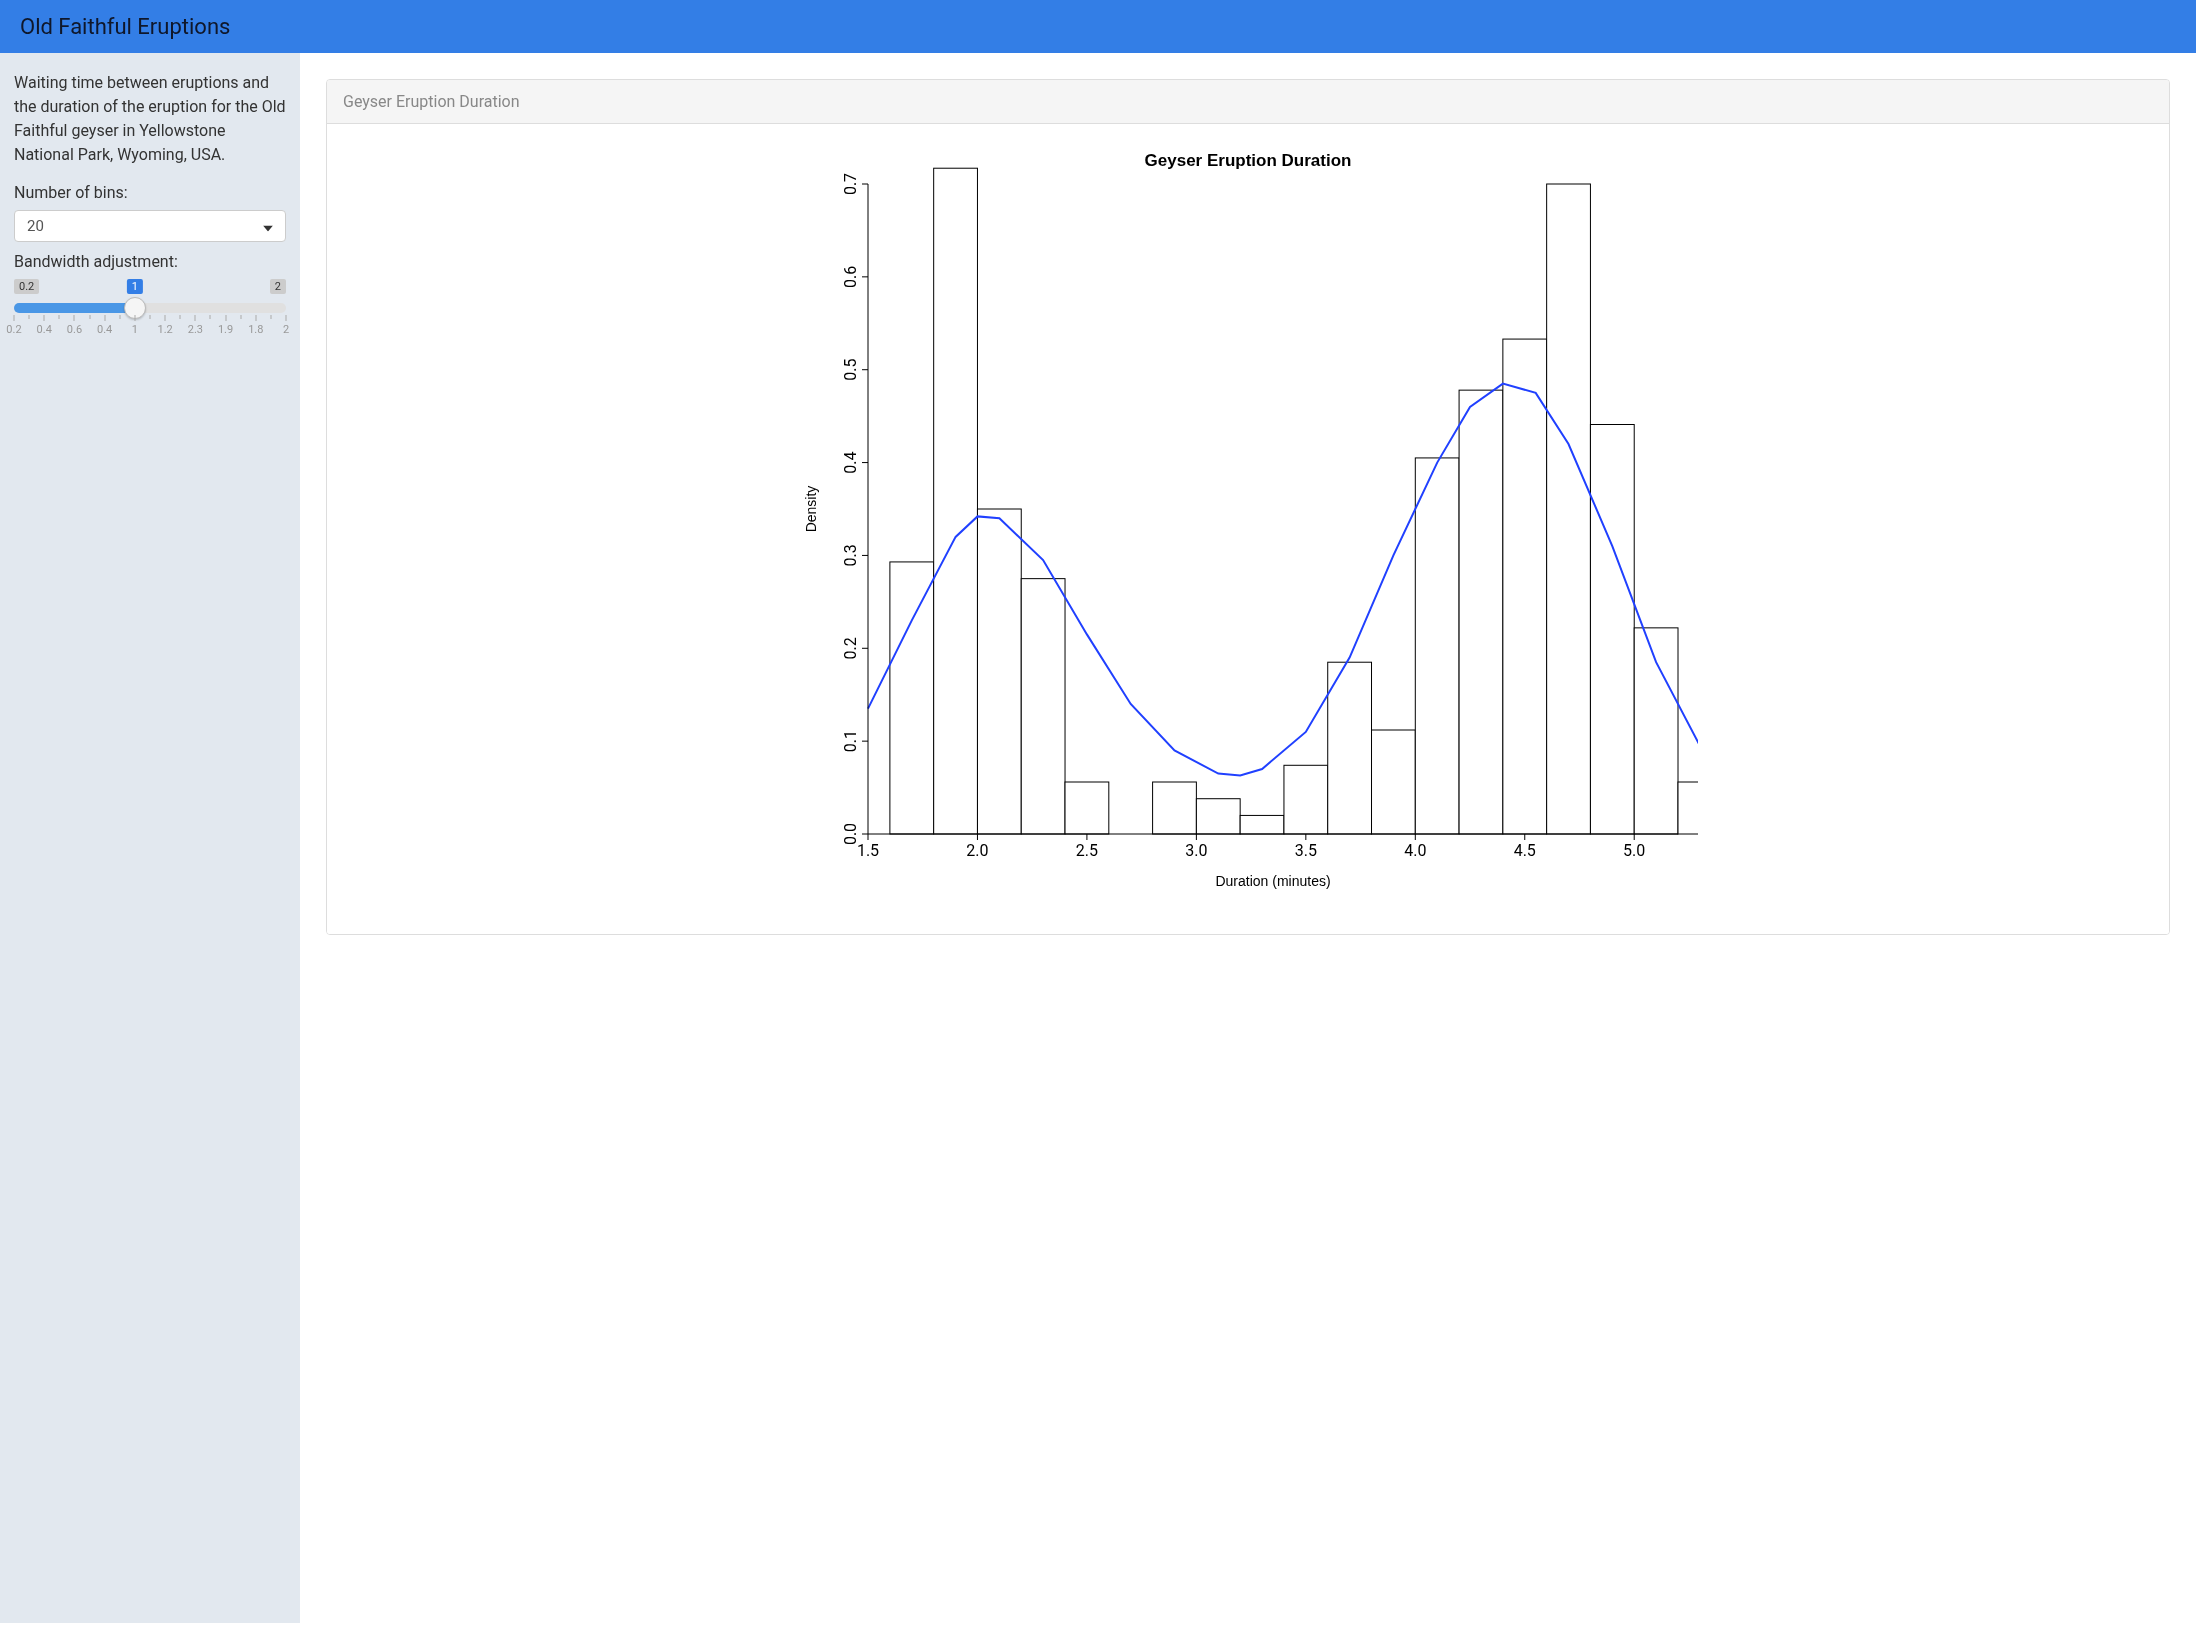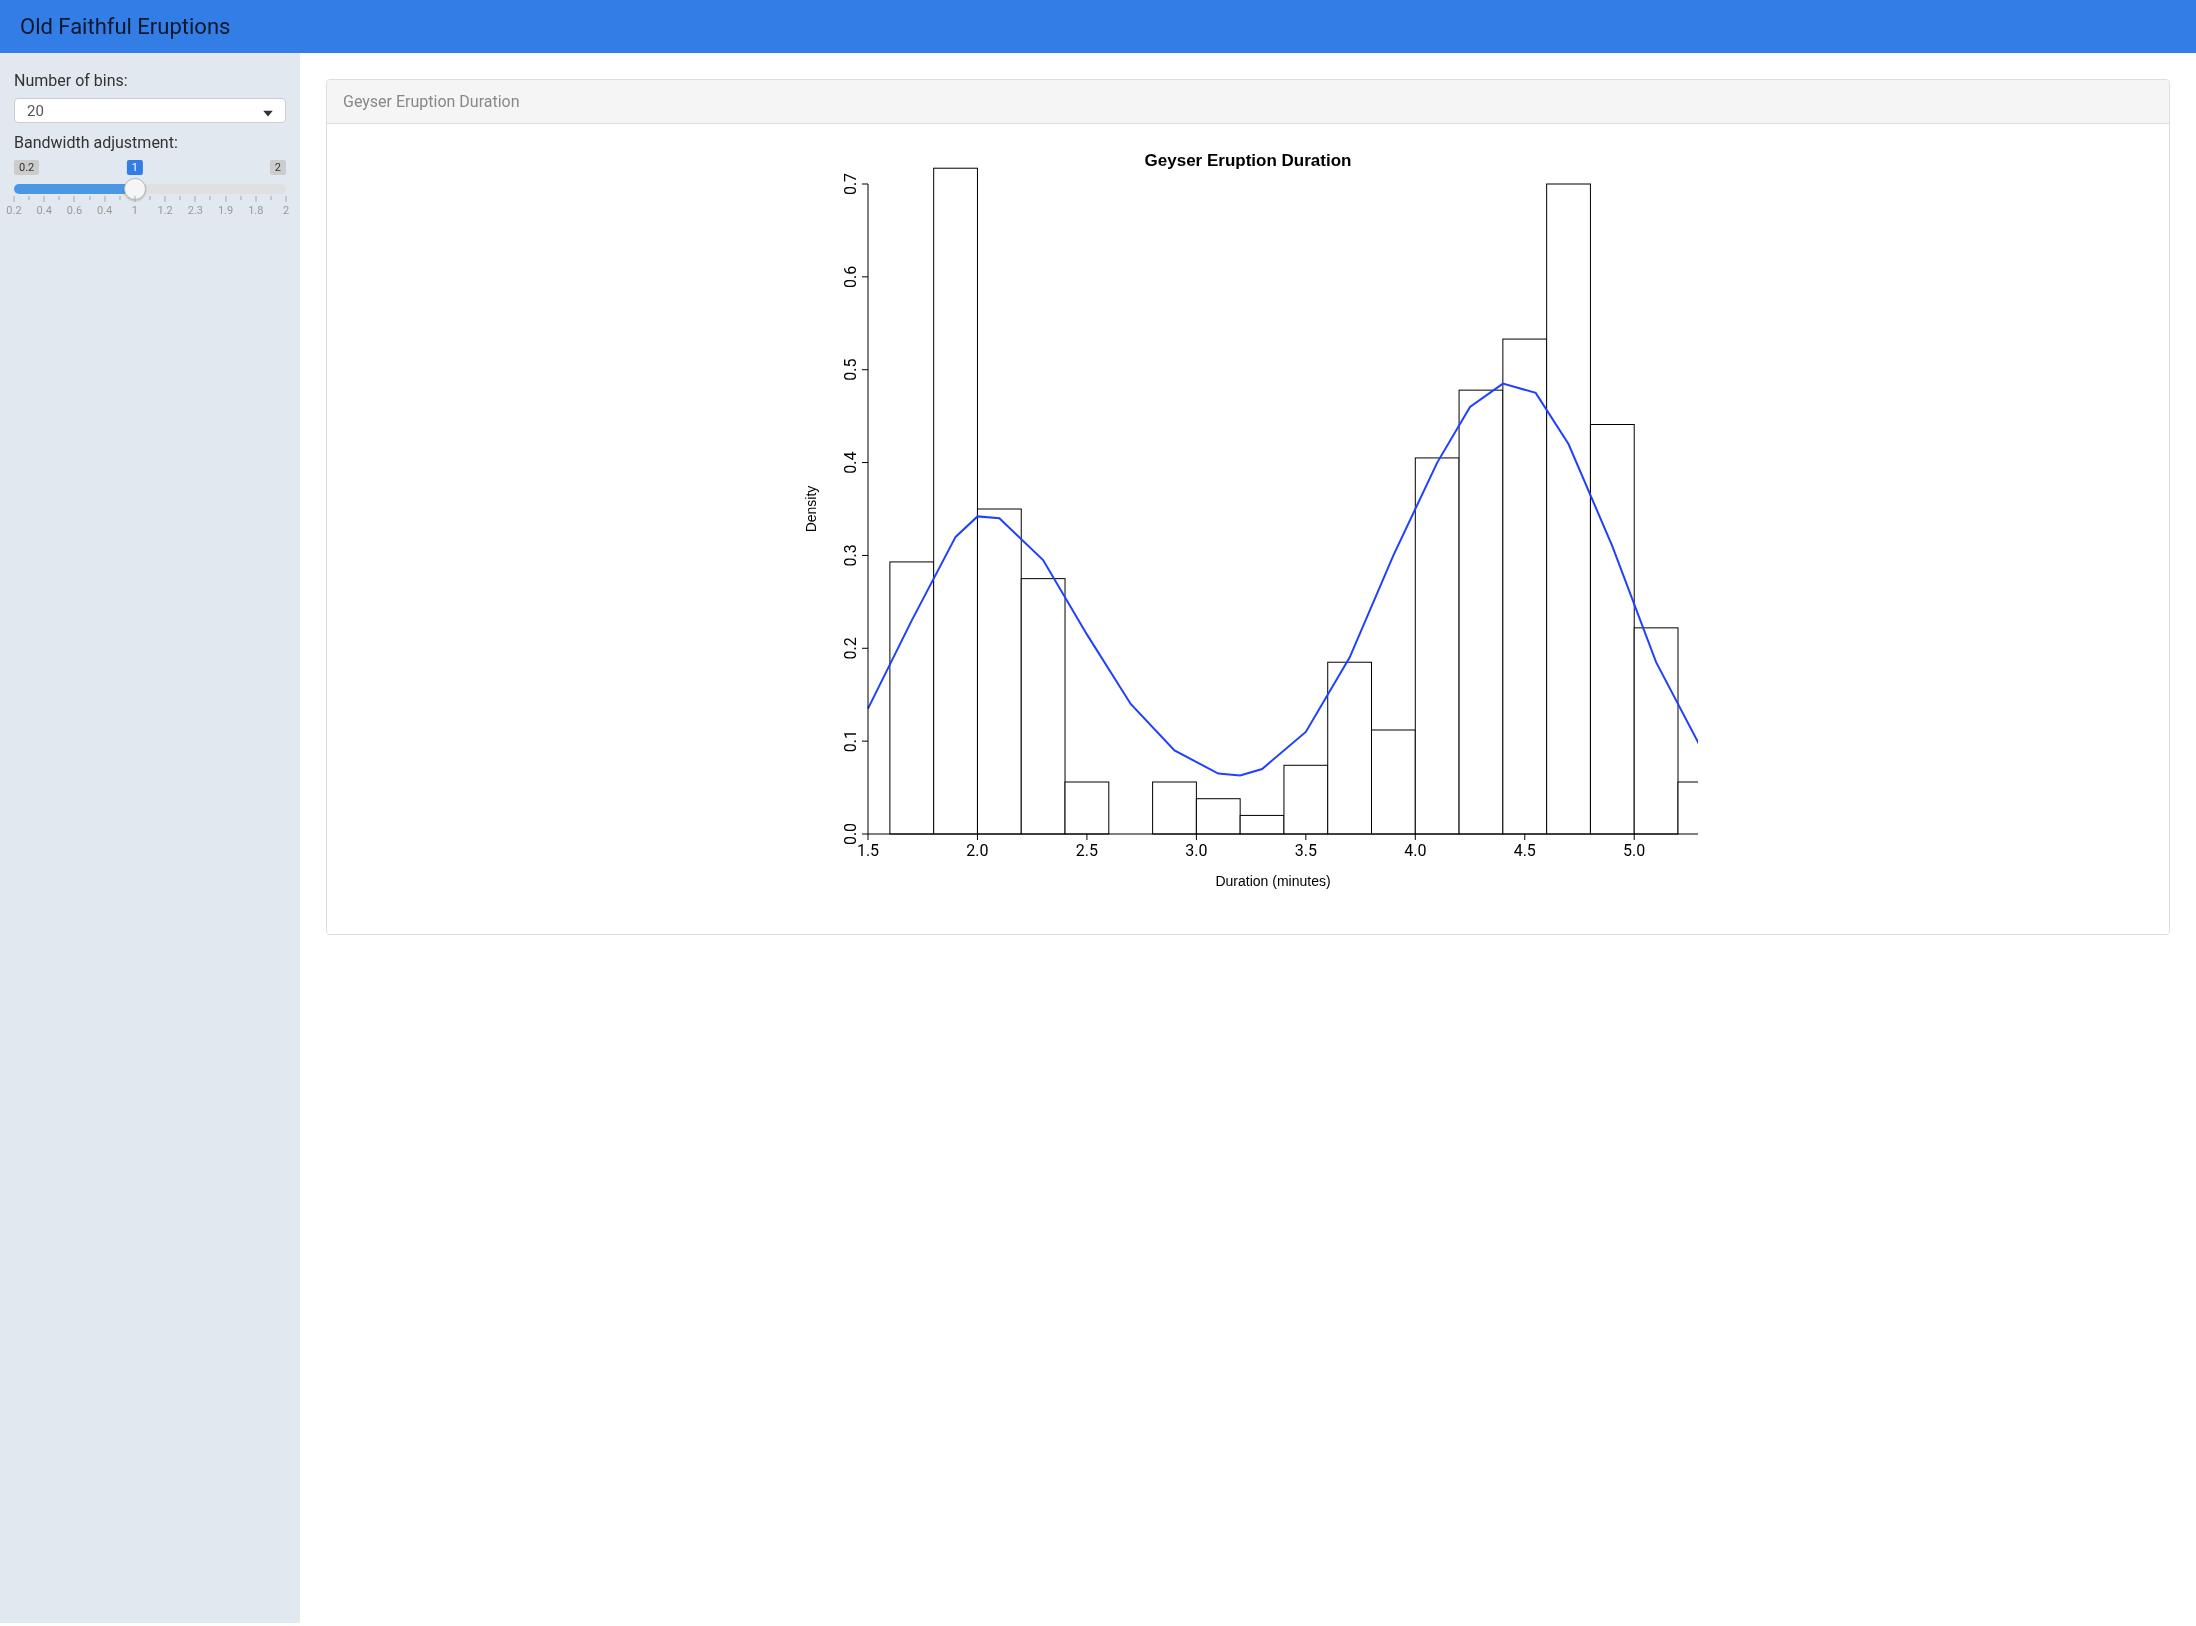--- a/index.html
+++ b/index.html
@@ -36,21 +36,21 @@
     display: block;
     font-size: 16px;
     margin-bottom: 8px;
     color: #333;
   }
   .select-wrap {
     position: relative;
     background: #fff;
     border: 1px solid #ccc;
     border-radius: 4px;
-    height: 25px;
+    height: 32px;
     display: flex;
     align-items: center;
     padding: 0 12px;
     cursor: pointer;
   }
   .select-value { font-size: 15px; color: #555; }
   .select-caret {
     position: absolute;
     right: 12px;
     top: 50%;
@@ -159,20 +159,21 @@
 </style>
 </head>
 <body>
 
 <div class="navbar">
   <span>Old Faithful Eruptions</span>
 </div>
 
 <div class="container">
   <aside class="sidebar">
+    <p>Waiting time between eruptions and the duration of the eruption for the Old Faithful geyser in Yellowstone National Park, Wyoming, USA.</p>
 
     <div class="form-group">
       <label class="form-label">Number of bins:</label>
       <div class="select-wrap">
         <span class="select-value">20</span>
         <span class="select-caret">
           <svg width="10" height="6" viewBox="0 0 10 6">
               <path d="M0 0 L5 6 L10 0 Z" fill="#333"></path>
             </svg>
         </span>

